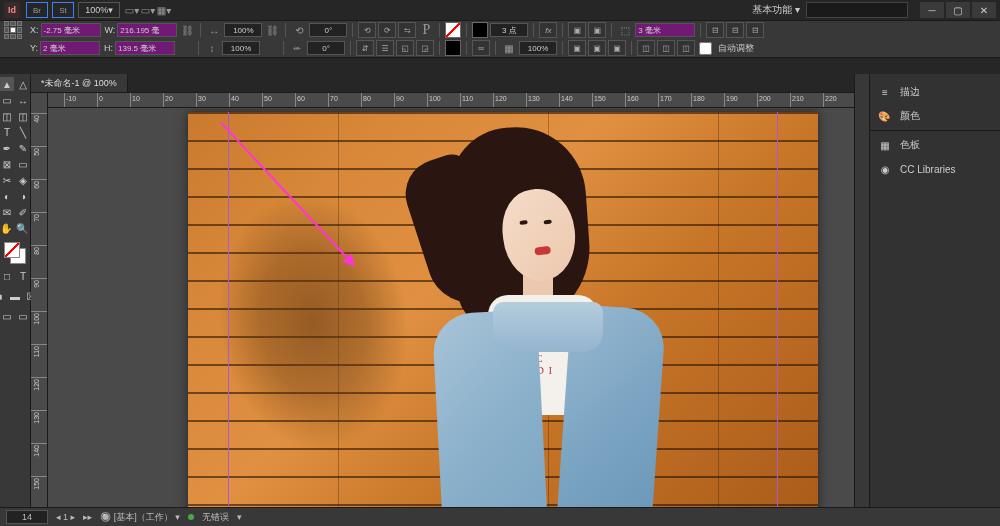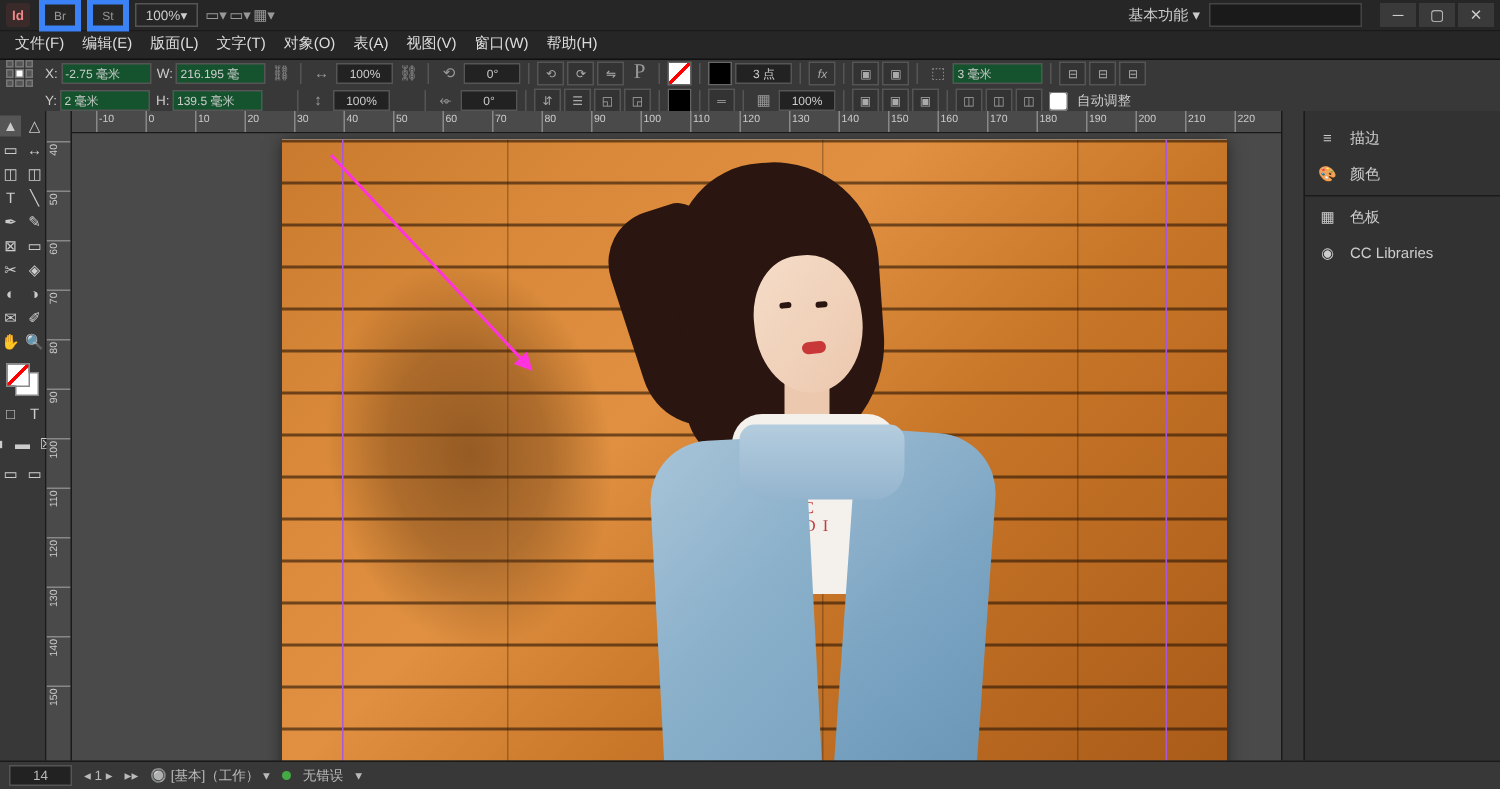--- a/index.html
+++ b/index.html
@@ -1,39 +1,39 @@
 <!DOCTYPE html>
 <html><head>
 <meta charset="utf-8">
 <style>
 html,body{margin:0;padding:0;width:1000px;height:526px;background:#000;font-family:"Microsoft YaHei",Arial,sans-serif;font-size:10px;color:#ccc;overflow:hidden;user-select:none}
 .app{width:1000px;height:526px;background:#262626;position:relative}
 
 
 .titlebar{height:20px;background:#262626;display:flex;align-items:center;padding:0 4px;border-bottom:1px solid #1a1a1a}
 .titlebar .idlogo{width:16px;height:16px;background:#3a2a2a;color:#e88;display:flex;align-items:center;justify-content:center;font-weight:bold;font-size:9px;border-radius:2px;margin-right:6px}
-.titlebar .tbtn{width:20px;height:14px;border:4px solid #3b82f6;margin-right:4px;display:flex;align-items:center;justify-content:center;font-size:8px;color:#999}
+.titlebar .tbtn{width:20px;height:14px;border:1px solid #3b82f6;margin-right:4px;display:flex;align-items:center;justify-content:center;font-size:8px;color:#999}
 .titlebar .zoomsel{width:40px;height:14px;border:1px solid #555;margin-right:4px;display:flex;align-items:center;justify-content:center;font-size:9px}
 .titlebar .spacer{flex:1}
 .titlebar .wsname{font-size:10px;margin-right:6px}
 .titlebar .searchbox{width:100px;height:14px;background:#1a1a1a;border:1px solid #444}
 .titlebar .winbtns{display:flex;margin-left:10px}
 .titlebar .winbtn{width:24px;height:16px;background:#3a3a3a;margin-left:2px;display:flex;align-items:center;justify-content:center;color:#ccc;font-size:10px}
 
 
 .menubar{height:18px;background:#262626;display:flex;align-items:center;padding-left:4px;border-bottom:1px solid #111}
 .menubar .mitem{padding:0 6px;font-size:10px;color:#ddd;line-height:18px}
 
 
 .ctrlbar{height:36px;background:#383838;border-bottom:1px solid #1a1a1a;display:flex;flex-direction:column}
 .ctrlrow{flex:1;display:flex;align-items:center;padding:0 4px;gap:2px}
 .refpt{width:18px;height:18px;display:grid;grid-template-columns:repeat(3,1fr);grid-template-rows:repeat(3,1fr);gap:1px;margin-right:4px}
 .refpt div{background:#555;border:1px solid #777}
 .clabel{font-size:9px;color:#ccc;margin-left:2px}
-.cinput{width:54px;height:12px;background:#14532d;border:1px solid #555;font-size:8px;color:#ccc;padding:0 2px;display:flex;align-items:center}
+.cinput{width:54px;height:12px;background:#701a75;border:1px solid #555;font-size:8px;color:#ccc;padding:0 2px;display:flex;align-items:center}
 .cicon{width:16px;height:16px;display:flex;align-items:center;justify-content:center;color:#999;font-size:10px}
 .pctinput{width:36px;height:12px;background:#222;border:1px solid #555;font-size:8px;color:#ccc;display:flex;align-items:center;justify-content:center}
 .sep{width:1px;height:14px;background:#555;margin:0 3px}
 .sbtn{width:16px;height:14px;border:1px solid #555;background:#333;display:flex;align-items:center;justify-content:center;font-size:8px;color:#aaa}
 .swatch{width:14px;height:14px;background:#000;border:1px solid #666}
 .swatch.none{background:linear-gradient(135deg,#fff 0%,#fff 45%,red 45%,red 55%,#fff 55%,#fff 100%)}
 
 
 .main{position:absolute;top:74px;left:0;right:0;bottom:18px;display:flex}
 
@@ -118,31 +118,20 @@
     <div class="spacer"></div>
     <div class="wsname"><span>基本功能</span> ▾</div>
     <div class="searchbox"></div>
     <div class="winbtns">
       <div class="winbtn">─</div>
       <div class="winbtn">▢</div>
       <div class="winbtn">✕</div>
     </div>
   </div>
 
-  <div class="menubar">
-    <div class="mitem">文件(F)</div>
-    <div class="mitem">编辑(E)</div>
-    <div class="mitem">版面(L)</div>
-    <div class="mitem">文字(T)</div>
-    <div class="mitem">对象(O)</div>
-    <div class="mitem">表(A)</div>
-    <div class="mitem">视图(V)</div>
-    <div class="mitem">窗口(W)</div>
-    <div class="mitem">帮助(H)</div>
-  </div>
 
   <div class="ctrlbar">
     <div class="ctrlrow">
       <div class="refpt">
           <div></div>
           <div></div>
           <div></div>
           <div></div>
           <div style="background:#fff"></div>
           <div></div>
@@ -284,20 +273,23 @@
           <div class="tool">☒</div>
         </div>
       <div style="height:4px"></div>
       <div class="toolrow">
           <div class="tool">▭</div>
           <div class="tool">▭</div>
         </div>
     </div>
 
     <div class="canvaswrap">
+      <div class="doctabs">
+        <div class="doctab">*未命名-1 @ 100%</div>
+      </div>
       <div style="display:flex;flex:1">
         <div class="vruler" id="vruler">
             <div class="tick" style="top: 20px;"></div>
             <div class="tlabel" style="top: 22px;">40</div>
             <div class="tick" style="top: 53px;"></div>
             <div class="tlabel" style="top: 55px;">50</div>
             <div class="tick" style="top: 86px;"></div>
             <div class="tlabel" style="top: 88px;">60</div>
             <div class="tick" style="top: 119px;"></div>
             <div class="tlabel" style="top: 121px;">70</div>

